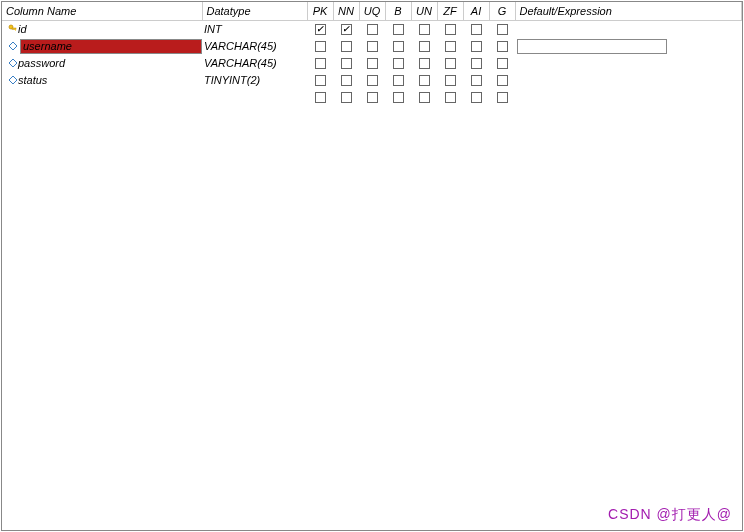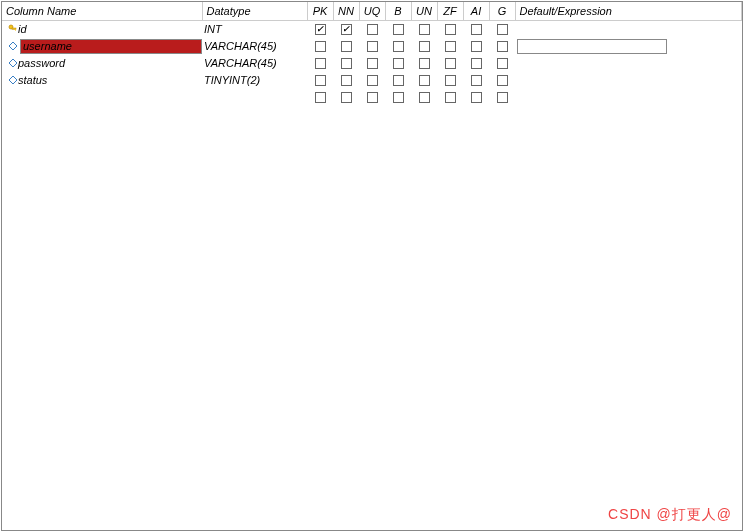--- a/index.html
+++ b/index.html
@@ -102,21 +102,21 @@
     .cb.checked::after {
       content: "✓";
       color: #000;
       font-weight: bold;
     }
     .dtype { padding-left: 2px; margin-left: 46px; }
     .watermark {
       position: absolute;
       right: 12px;
       bottom: 8px;
-      color: #ef4444;
+      color: #a21caf;
       font-size: 14px;
       letter-spacing: 1px;
       pointer-events: none;
     }
   </style>
 </head>
 <body>
 
 <div class="container">
   <table>

